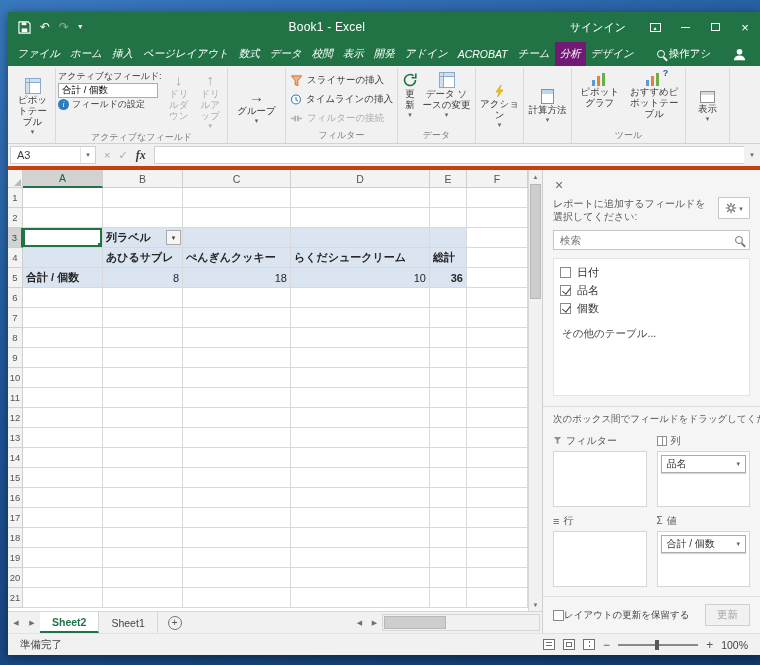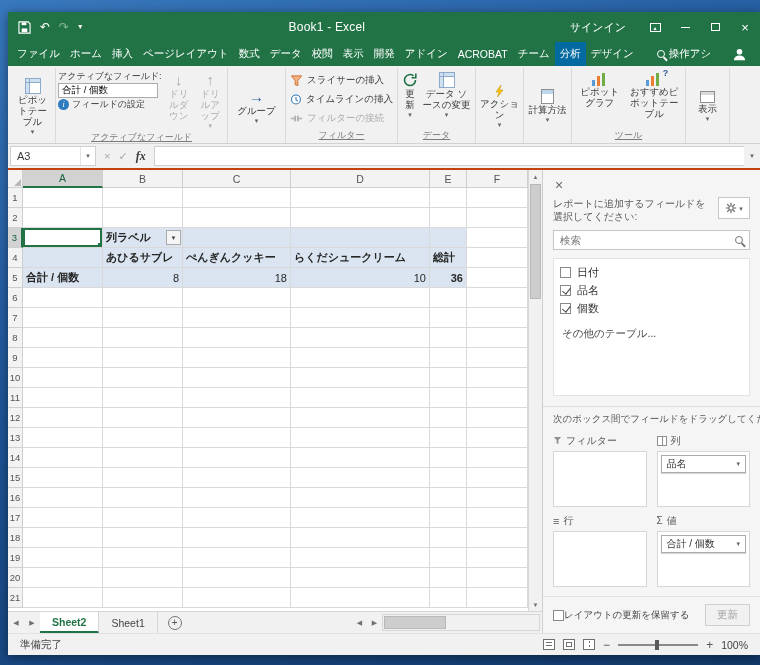--- a/index.html
+++ b/index.html
@@ -21,31 +21,31 @@
   .qat-btn.dim { opacity:.45; }
   .qat-caret { font-size:8px; }
   .tb-title { flex:1; text-align:center; letter-spacing:.2px; }
   .signin { font-size:11px; margin:0 14px 0 8px; }
   .winbtn { width:30px; height:30px; display:flex; align-items:center; justify-content:center; font-size:13px; }
   .min-ic { width:9px; height:1px; background:#fff; display:block; }
   .max-ic { width:9px; height:8px; border:1px solid #fff; display:block; }
   .rdo-ic { width:11px; height:9px; border:1px solid #fff; display:flex; align-items:center; justify-content:center; font-size:6px; }
   
   .tabrow { height:24px; background:#217346; display:flex; align-items:stretch; padding-left:4px; flex:none; }
-  .rtab { color:#fff; font-size:10.5px; padding:0 5px; display:flex; align-items:center; white-space:nowrap; }
-  .rtab.active { background:#0369a1; }
+  .rtab { color:#fff; font-size:10.5px; padding:0 5px; display:flex; align-items:center; white-space:nowrap;font-style:italic; }
+  .rtab.active { background:#701a75; }
   .tellme { color:#fff; font-size:10.5px; display:flex; align-items:center; gap:4px; margin-left:14px; padding:0 4px; white-space:nowrap; }
   .spacer { flex:1; }
   .person { width:26px; display:flex; align-items:center; justify-content:center; margin-right:8px; }
   .mag { width:8px; height:8px; border:1.5px solid currentColor; border-radius:50%; position:relative; display:inline-block; }
   .mag::after { content:""; position:absolute; width:5px; height:1.5px; background:currentColor; transform:rotate(45deg); right:-4px; bottom:-2px; }
   
   .ribbon { height:78px; background:#f1f1f1; border-bottom:1px solid #d2d2d2; display:flex; align-items:stretch; padding:2px 0 0 2px; flex:none; }
   .rgroup { display:flex; flex-direction:column; border-right:1px solid #dadada; padding:1px 2px; flex:none; }
-  .rgroup-label { height:13px; line-height:13px; text-align:center; font-size:9px; color:#7a7a7a; white-space:nowrap; overflow:hidden;text-decoration:underline; }
+  .rgroup-label { height:13px; line-height:13px; text-align:center; font-size:9px; color:#7a7a7a; white-space:nowrap; overflow:hidden; }
   .rgroup-content { flex:1; display:flex; align-items:stretch; }
   .rgroup-content.col { flex-direction:column; justify-content:center; }
   .rgroup.collapsed { justify-content:center; }
   .rgroup.collapsed .bigbtn { flex:1; justify-content:center; }
   .bigbtn { display:flex; flex-direction:column; align-items:center; justify-content:flex-start; text-align:center; padding:3px 2px 1px; font-size:9.5px; line-height:11px; color:#3b3b3b; }
   .bb-text { word-break:break-all; }
   .caret { font-size:7px; color:#666; line-height:8px; margin-top:1px; }
   .disabled, .disabled .bb-text, .disabled .caret { color:#aaadb0 !important; }
   .w-pt{width:46px}.w-af{width:172px}.w-grp{width:58px}.w-fl{width:112px}.w-dt{width:78px}.w-ac{width:48px}.w-cl{width:48px}.w-tl{width:114px}.w-sh{width:44px}
   .af { gap:2px; }
@@ -63,21 +63,21 @@
   .tbl-ic::after { content:""; position:absolute; left:3px; top:0; bottom:0; width:1px; background:#8eaacb; }
   .calc-ic { width:13px; height:15px; border:1px solid #8f8f8f; background:linear-gradient(#bdd7ee 0 4px,#fff 4px); }
   .show-ic { width:15px; height:12px; border:1px solid #8f8f8f; background:linear-gradient(#d9d9d9 0 3px,#fff 3px); }
   .chart-ic { width:16px; height:14px; display:flex; align-items:flex-end; gap:2px; position:relative; }
   .chart-ic i { width:3px; display:block; }
   .chart-ic i:nth-child(1){height:6px; background:#5b9bd5;}
   .chart-ic i:nth-child(2){height:10px; background:#ed7d31;}
   .chart-ic i:nth-child(3){height:13px; background:#70ad47;}
   .q-badge { position:absolute; right:-6px; top:-4px; font-size:9px; color:#2b579a; font-weight:bold; }
   
-  .fbar { height:26px; background:#f1f1f1; border-bottom:2px solid #c2410c; display:flex; align-items:stretch; flex:none; }
+  .fbar { height:26px; background:#f1f1f1; border-bottom:4px solid #c2410c; display:flex; align-items:stretch; flex:none; }
   .namebox { width:86px; margin:2px 0 2px 2px; background:#fff; border:1px solid #d0d0d0; display:flex; align-items:center; font-size:11px; padding-left:6px; }
   .nb-caret { margin-left:auto; width:15px; text-align:center; color:#666; font-size:7px; border-left:1px solid #e4e4e4; align-self:stretch; display:flex; align-items:center; justify-content:center; }
   .fx-icons { display:flex; align-items:center; gap:8px; padding:0 8px; }
   .fxi { font-size:11px; color:#a8a8a8; }
   .fxi.fx { color:#3b3b3b; font-family:"Liberation Serif",serif; font-style:italic; font-weight:bold; font-size:12px; }
   .finput { flex:1; margin:2px 0; background:#fff; border:1px solid #d0d0d0; border-right:none; font-size:11px; padding:0 4px; display:flex; align-items:center; }
   .fbar-caret { width:16px; display:flex; align-items:center; justify-content:center; color:#666; font-size:7px; }
   
   .main { flex:1; display:flex; overflow:hidden; }
   .sheetarea { width:534px; flex:none; display:flex; flex-direction:column; background:#fff; }

